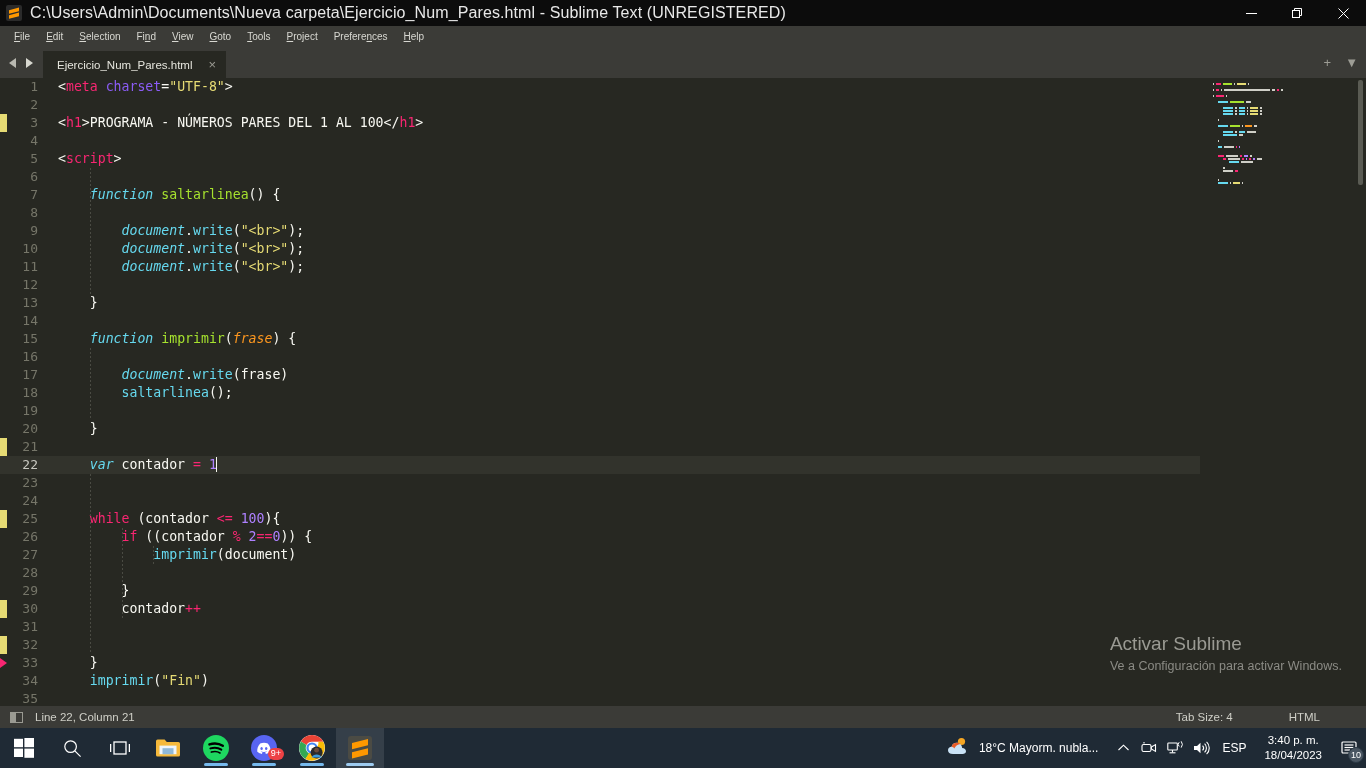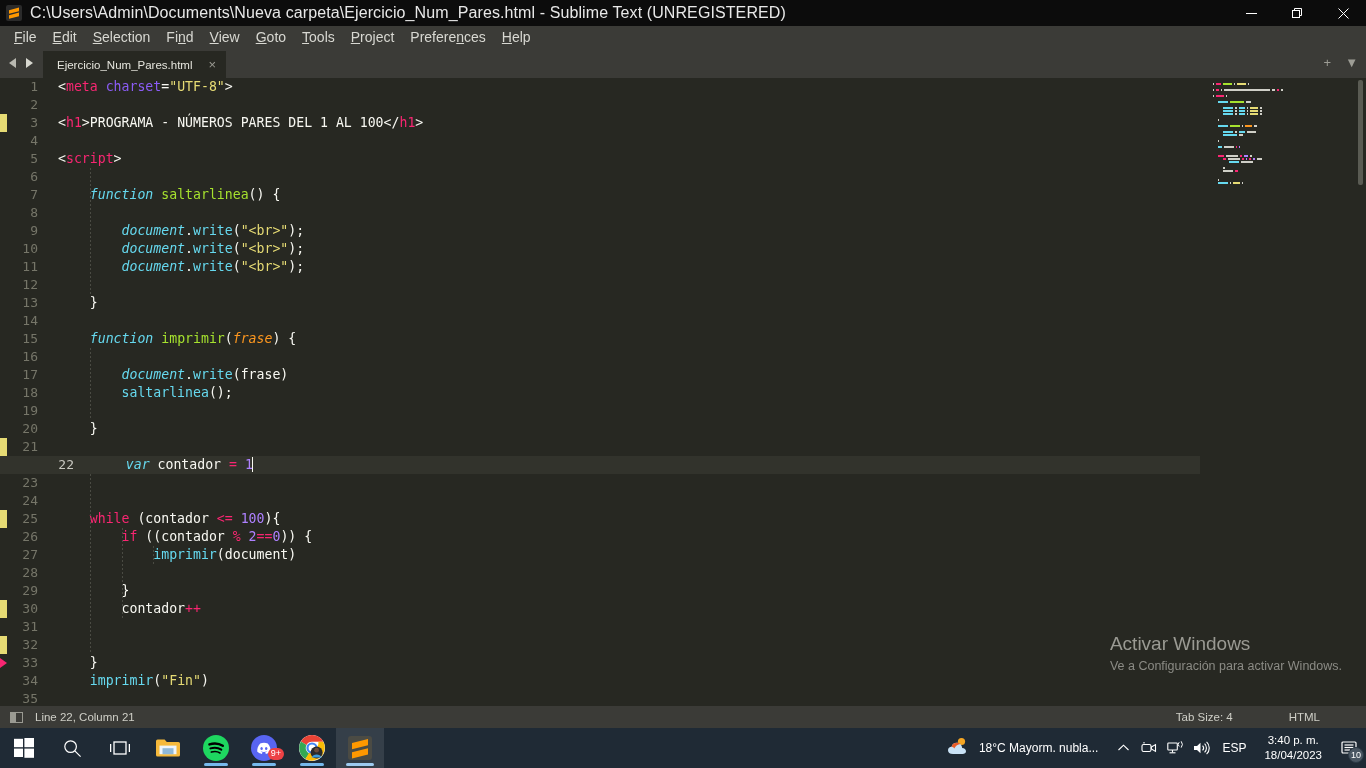--- a/index.html
+++ b/index.html
@@ -45,21 +45,21 @@
 
   
   #menubar {
     height: 21px; width: 100%;
     background: #3b3b37;
     display: flex; align-items: center;
     padding-left: 6px;
   }
   .menu-item {
     color: #d8d8d2;
-    font-size: 14px;
+    font-size: 10px;
     padding: 2px 8px;
     white-space: nowrap;
   }
   .menu-item u { text-decoration: underline; }
 
   
   #tabbar {
     height: 31px; width: 100%;
     background: #3b3b37;
     display: flex; align-items: flex-end;
@@ -137,21 +137,21 @@
   .code-line.active { background: #32332c; }
   .lineno {
     width: 46px;
     flex: 0 0 46px;
     text-align: right;
     padding-right: 8px;
     color: #767669;
     font-size: 13px;
     user-select: none;
   }
-  .code-line.active .lineno { color: #c8c8c0; margin-left: 36px; }
+  .code-line.active .lineno { color: #c8c8c0; }
   .codetext {
     white-space: pre;
     padding-left: 12px;
     color: #f8f8f2;
     position: relative;
   }
   
   .guide {
     position: absolute;
     width: 1px;
@@ -675,21 +675,21 @@
           <div class="mm-seg" style="width: 1.25px; background: rgb(207, 207, 199);"></div>
           <div class="mm-seg" style="width: 6.25px; background: rgb(230, 219, 116);"></div>
           <div class="mm-seg" style="width: 1.25px; background: rgb(207, 207, 199);"></div>
         </div>
         <div class="mm-line" style="padding-left: 0px;"></div>
       </div>
     <div id="minimap-scrollbar"></div>
   </div>
 
   <div id="watermark">
-    <div id="wm-title">Activar Windows</div>
+    <div id="wm-title">Activar Sublime</div>
     <div id="wm-sub">Ve a Configuración para activar Windows.</div>
   </div>
 </div>
 
 <div id="statusbar">
   <div id="status-icon">
       <i></i>
     </div>
   <div id="status-line">Line 22, Column 21</div>
   <div id="status-right">

